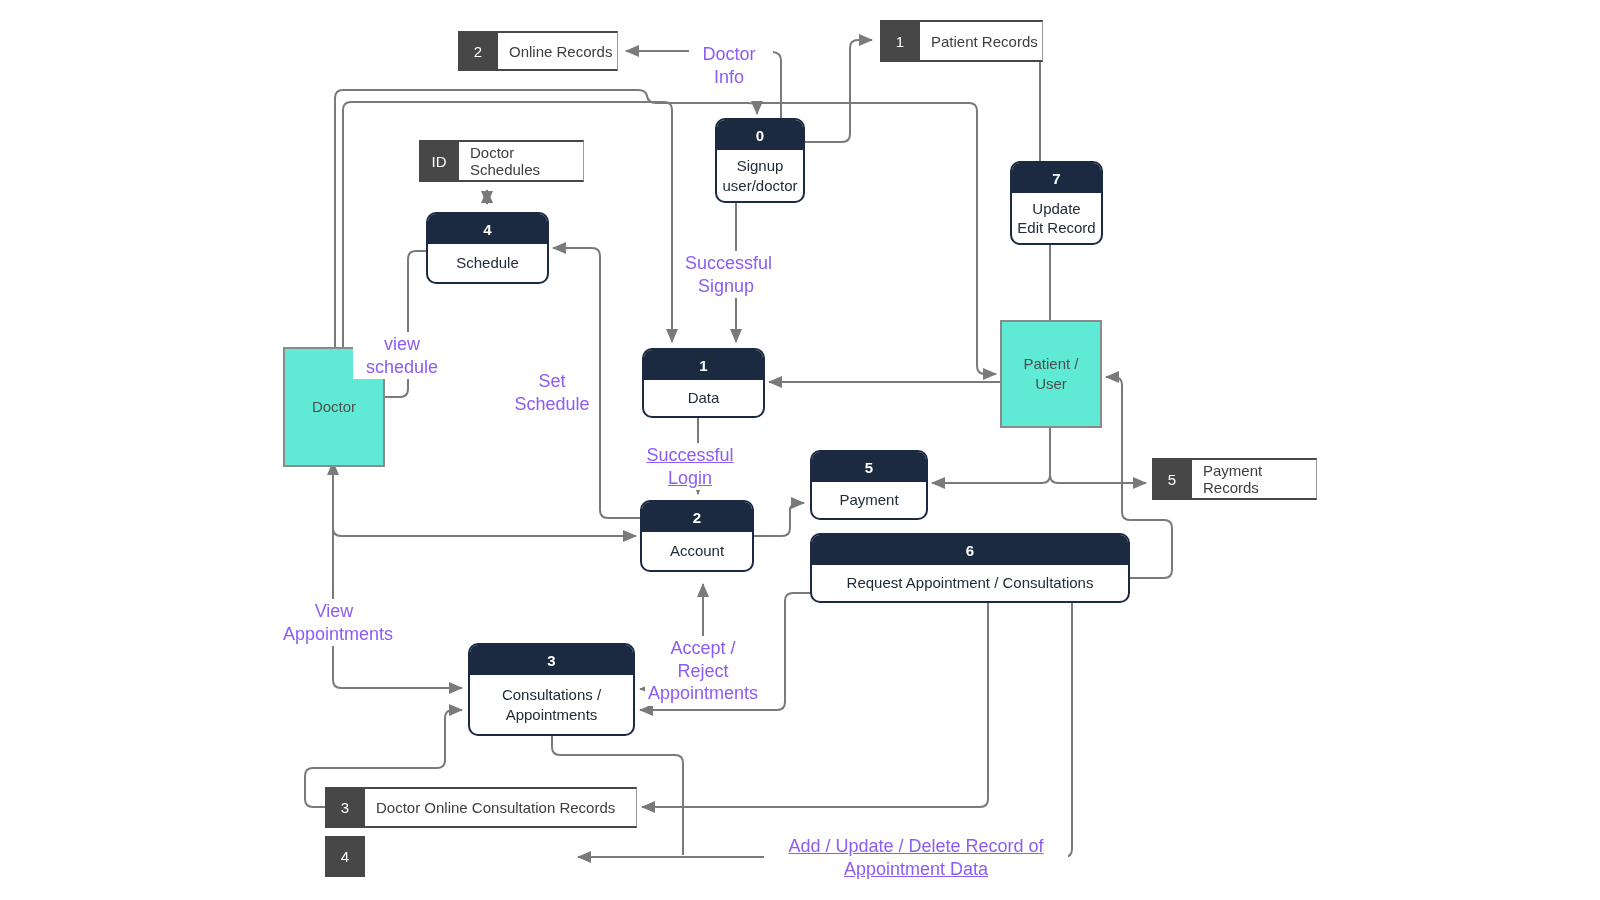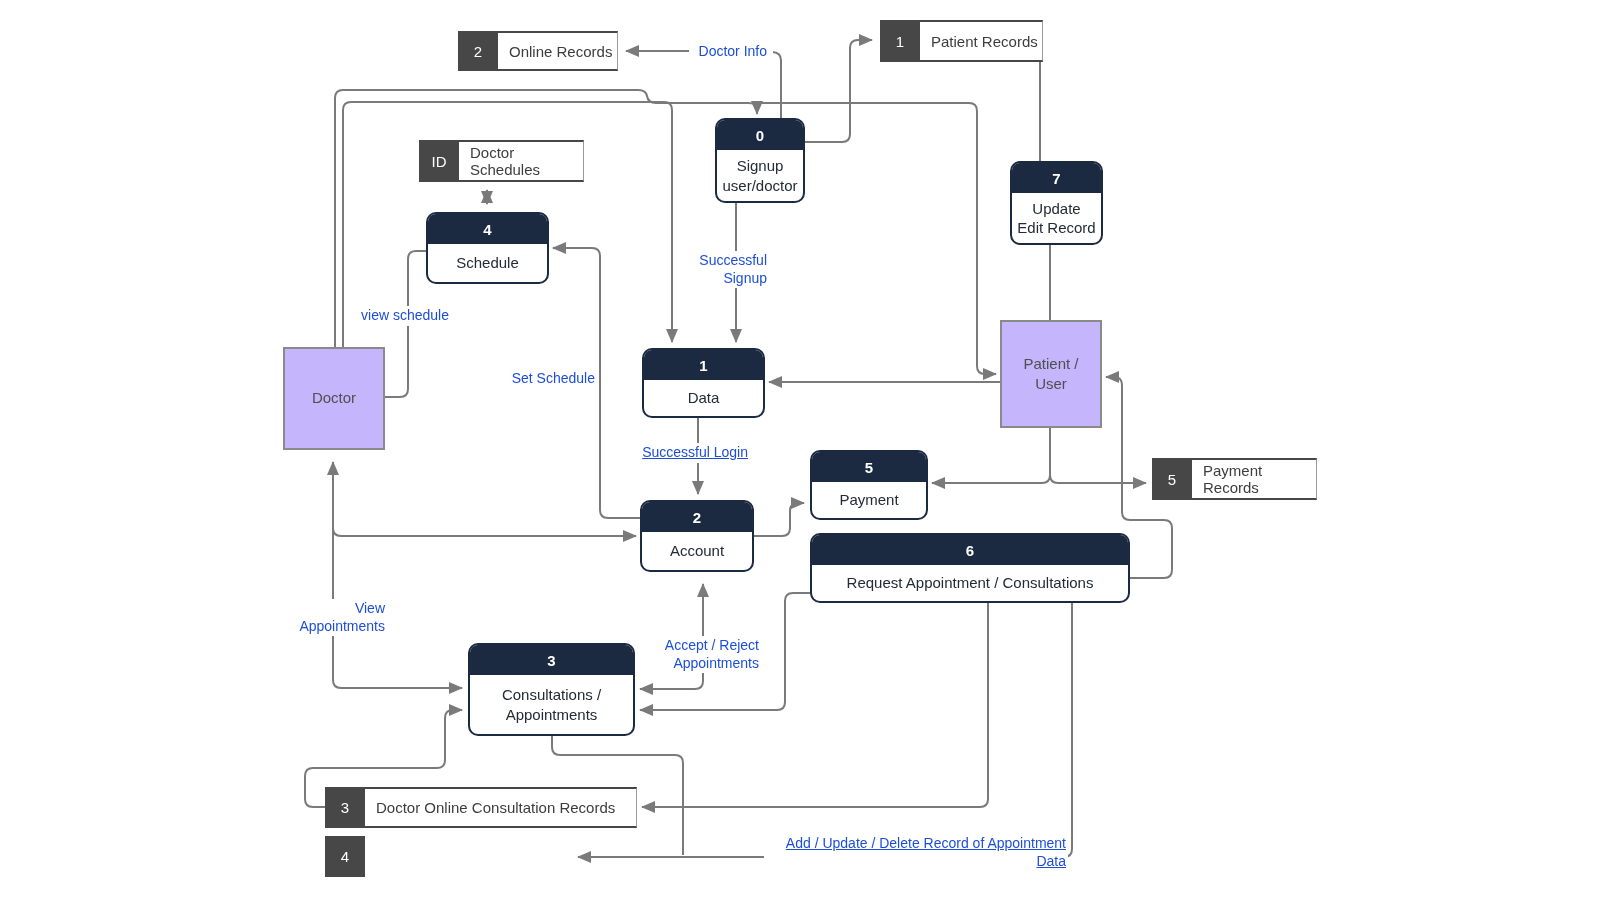--- a/index.html
+++ b/index.html
@@ -14,26 +14,26 @@
   .process .pbody{flex:1;display:flex;align-items:center;justify-content:center;text-align:center;
                   color:#222b36;font-size:15px;line-height:1.3;white-space:pre-line;}
   
   .store{position:absolute;box-sizing:border-box;display:flex;}
   .store .num{flex:0 0 40px;background:#474747;color:#fff;font-size:15px;
               display:flex;align-items:center;justify-content:center;}
   .store .cell{flex:1;background:#fff;border-top:2px solid #474747;border-bottom:2px solid #474747;
                border-right:1px solid #9a9a9a;display:flex;align-items:center;padding-left:11px;
                font-size:15px;color:#3d3d3d;}
   
-  .entity{position:absolute;box-sizing:border-box;border:2px solid #8a8a8a;background:#c4b5fd;
+  .entity{position:absolute;box-sizing:border-box;border:2px solid #8a8a8a;background:#5eead4;
           display:flex;align-items:center;justify-content:center;text-align:center;
           color:#4f4f4f;font-size:15px;line-height:1.35;white-space:pre-line;}
   
-  .flabel{position:absolute;box-sizing:border-box;background:#fff;color:#1d4ed8;font-size:14px;
-          line-height:1.25;text-align:right;white-space:pre-line;padding:1px 2px;}
+  .flabel{position:absolute;box-sizing:border-box;background:#fff;color:#8b5cf6;font-size:18px;
+          line-height:1.25;text-align:center;white-space:pre-line;padding:1px 2px;}
 </style>
 </head>
 <body>
 
 <div id="canvas">
 
   <svg class="wires" width="1600" height="900">
     <defs>
       <marker id="arr" markerUnits="userSpaceOnUse" markerWidth="14" markerHeight="12" refX="13" refY="6" orient="auto-start-reverse">
         <path d="M0,0 L14,6 L0,12 Z" fill="#7a7a7a"></path>
@@ -122,32 +122,32 @@
   <div class="process" style="left:810px;top:533px;width:320px;height:70px;">
     <div class="hdr">6</div>
     <div class="pbody">Request Appointment / Consultations</div>
   </div>
   <div class="process" style="left:468px;top:643px;width:167px;height:93px;">
     <div class="hdr">3</div>
     <div class="pbody">Consultations /
 Appointments</div>
   </div>
 
-  <div class="entity" style="left:283px;top:347px;width:102px;height:103px;">
+  <div class="entity" style="left:283px;top:347px;width:102px;height:120px;">
     <span>Doctor</span>
   </div>
   <div class="entity" style="left:1000px;top:320px;width:102px;height:108px;">
     <span>Patient /
 User</span>
   </div>
 
   <div class="flabel" style="left:689px;top:42px;width:80px;">Doctor Info</div>
   <div class="flabel" style="left:683px;top:251px;width:86px;">Successful
 Signup</div>
-  <div class="flabel" style="left:353px;top:306px;width:98px;">view schedule</div>
+  <div class="flabel" style="left:353px;top:332px;width:98px;">view schedule</div>
   <div class="flabel" style="left:507px;top:369px;width:90px;">Set Schedule</div>
   <div class="flabel" style="left:630px;top:443px;width:120px;text-decoration:underline;">Successful Login</div>
   <div class="flabel" style="left:281px;top:599px;width:106px;">View
 Appointments</div>
   <div class="flabel" style="left:645px;top:636px;width:116px;">Accept / Reject
 Appointments</div>
   <div class="flabel" style="left:764px;top:834px;width:304px;text-decoration:underline;">Add / Update / Delete Record of Appointment Data</div>
 
 </div>
 

